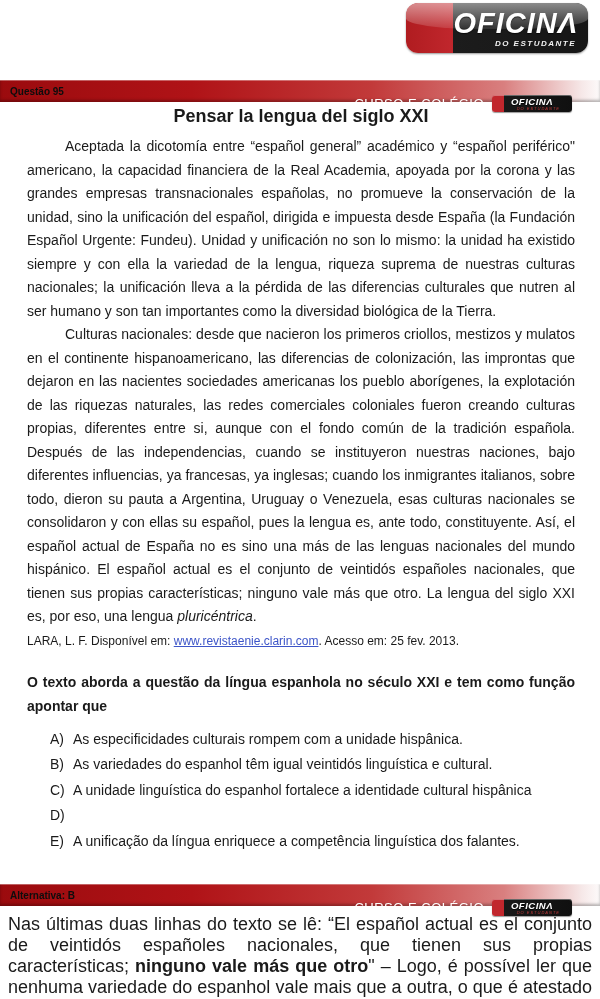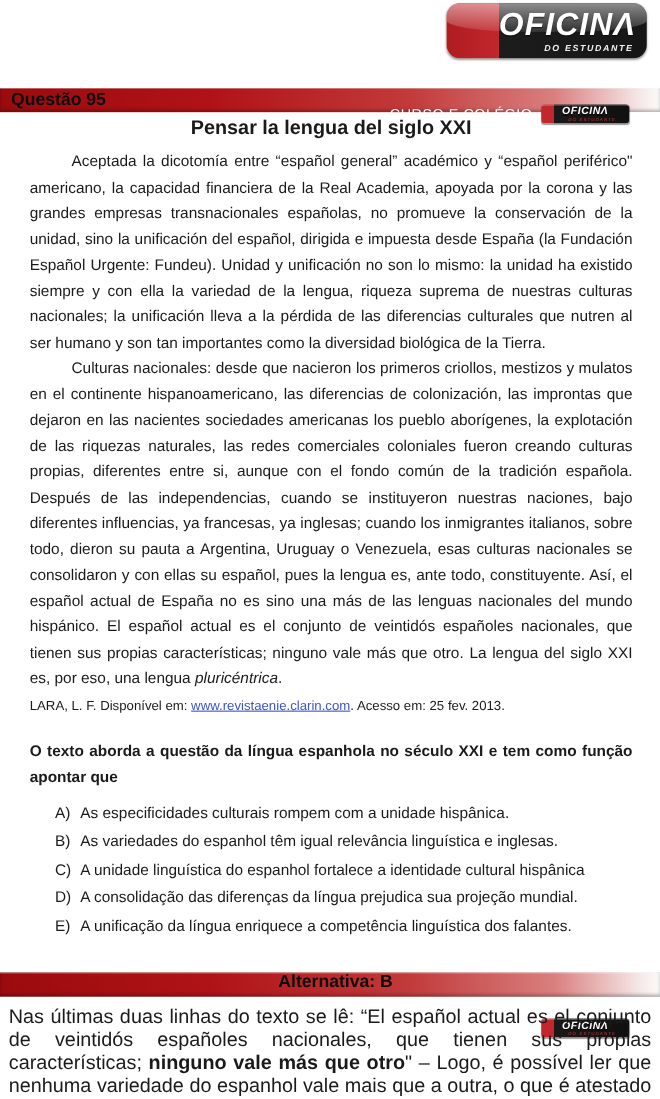--- a/index.html
+++ b/index.html
@@ -43,23 +43,23 @@
   }
 
   
   .bar {
     position: absolute; left: 0; width: 600px; height: 22px;
     background: linear-gradient(90deg, #9b0b0e 0%, #b01317 32%, #c23a3a 62%, #d97f7f 84%, #f6e8e8 97%, #fdfafa 100%);
     box-shadow: inset 0 1px 0 rgba(255,255,255,.35), inset 0 -2px 3px rgba(0,0,0,.28);
     display: flex; align-items: center;
   }
   .bar-top { top: 80px; }
-  .bar-bottom { top: 884px; flex-direction: column; }
+  .bar-bottom { top: 884px; }
   .bar .bar-left {
-    font-weight: bold; font-size: 16px; color: #0d0d0d;
+    font-weight: bold; font-size: 10px; color: #0d0d0d;
     padding-left: 10px;
   }
   .bar .bar-right {
     margin-left: auto; display: flex; align-items: center; gap: 8px;
     padding-right: 28px;
     margin-top: 24px;
   }
   .bar .bar-right-label {
     color: #ffffff; font-size: 13px; letter-spacing: .5px;
   }
@@ -138,29 +138,28 @@
 
   <p class="stem">O texto aborda a questão da língua espanhola no século XXI e tem como função apontar que</p>
 
   <ul class="options">
     <li class="option">
       <span class="letter">A)</span>
       <span>As especificidades culturais rompem com a unidade hispânica.</span>
     </li>
     <li class="option">
       <span class="letter">B)</span>
-      <span>As variedades do espanhol têm igual relevância linguística e inglesas.</span>
+      <span>As variedades do espanhol têm igual veintidós linguística e cultural.</span>
     </li>
     <li class="option">
       <span class="letter">C)</span>
       <span>A unidade linguística do espanhol fortalece a identidade cultural hispânica</span>
     </li>
     <li class="option">
       <span class="letter">D)</span>
-      <span>A consolidação das diferenças da língua prejudica sua projeção mundial.</span>
     </li>
     <li class="option">
       <span class="letter">E)</span>
       <span>A unificação da língua enriquece a competência linguística dos falantes.</span>
     </li>
   </ul>
 </div>
 
 <div class="bar bar-bottom">
   <span class="bar-left">Alternativa: B</span>

